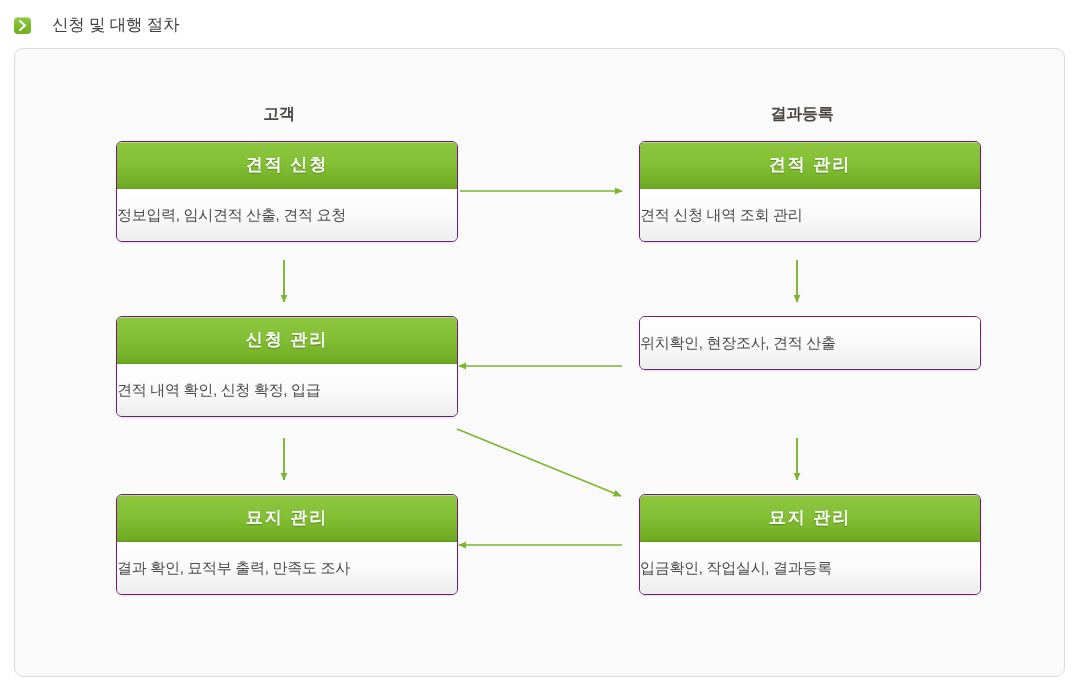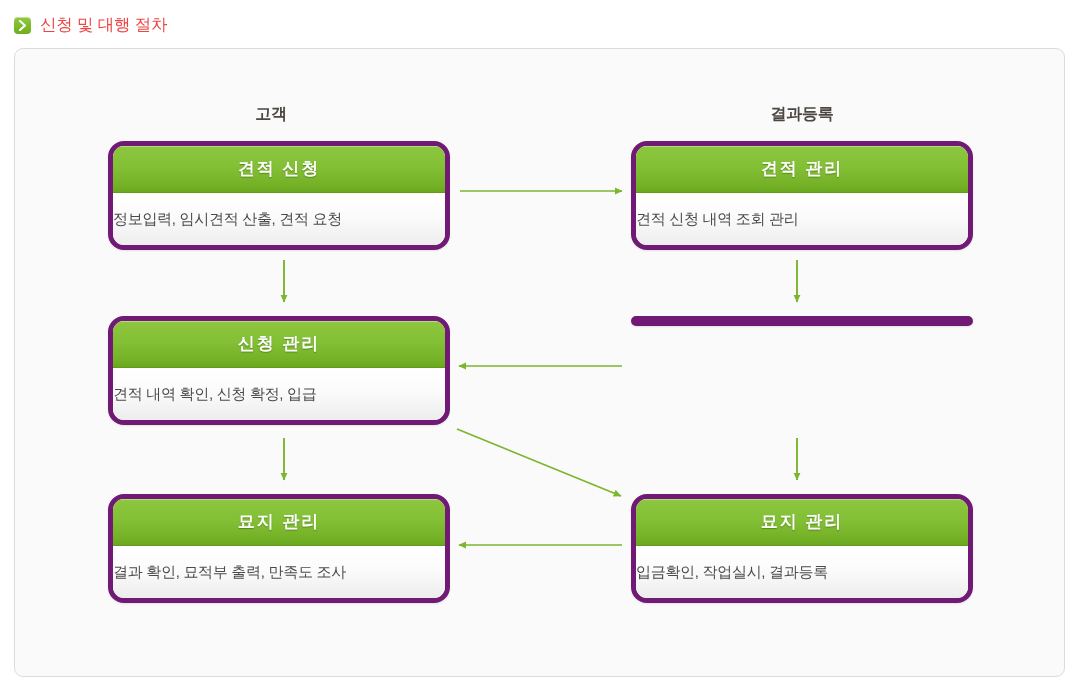--- a/index.html
+++ b/index.html
@@ -33,23 +33,24 @@
     background: linear-gradient(to bottom, #92c93d 0%, #7fbb2e 50%, #6fae1c 100%);
     box-shadow: inset 0 1px 0 rgba(255,255,255,0.45);
     display: flex;
     align-items: center;
     justify-content: center;
     flex: none;
   }
   .heading-icon svg { display: block; }
   .heading-text {
     font-size: 16.5px;
-    color: #ef4444;
+    color: #404040;
     letter-spacing: -0.2px;
     white-space: nowrap;
+    margin-left: 12px;
   }
 
   
   .panel {
     position: absolute;
     left: 14px;
     top: 48px;
     width: 1051px;
     height: 629px;
     box-sizing: border-box;
@@ -78,33 +79,34 @@
   
   .col-caption {
     position: absolute;
     font-size: 16px;
     font-weight: bold;
     color: #4c4742;
     text-align: center;
     letter-spacing: -0.3px;
     white-space: nowrap;
   }
-  .col-caption.c1 { left: 100px; width: 342px; top: 104px; }
+  .col-caption.c1 { left: 108px; width: 342px; top: 104px; }
   .col-caption.c2 { left: 631px; width: 342px; top: 104px; }
 
   
   .card {
     position: absolute;
     width: 342px;
     box-sizing: border-box;
-    border-radius: 16px;
+    border-radius: 6px;
     background: #f3f3f3;
-    border: 5px solid #701a75;
+    border: 1px solid #701a75;
     box-shadow: 0 1px 2px rgba(0,0,0,0.10);
     overflow: hidden;
+    margin-left: 8px;
   }
   .card-header {
     height: 46px;
     line-height: 46px;
     text-align: center;
     font-size: 17px;
     font-weight: bold;
     color: #ffffff;
     letter-spacing: 2px;
     background: linear-gradient(to bottom, #8dc63f 0%, #83c036 45%, #74b127 85%, #6aa81f 100%);
@@ -198,20 +200,21 @@
     <div class="card-header">신청 관리</div>
     <div class="card-body">견적 내역 확인, 신청 확정, 입급</div>
   </div>
 
   <div class="card r1c2">
     <div class="card-header">견적 관리</div>
     <div class="card-body">견적 신청 내역 조회 관리</div>
   </div>
 
   <div class="card r2c2">
+    <div class="card-body">위치확인, 현장조사, 견적 산출</div>
   </div>
 
   <div class="card r3c1">
     <div class="card-header">묘지 관리</div>
     <div class="card-body">결과 확인, 묘적부 출력, 만족도 조사</div>
   </div>
 
   <div class="card r3c2">
     <div class="card-header">묘지 관리</div>
     <div class="card-body">입금확인, 작업실시, 결과등록</div>

